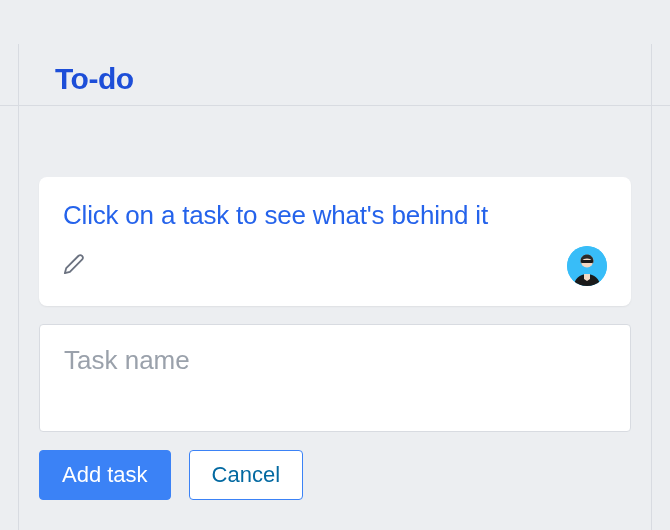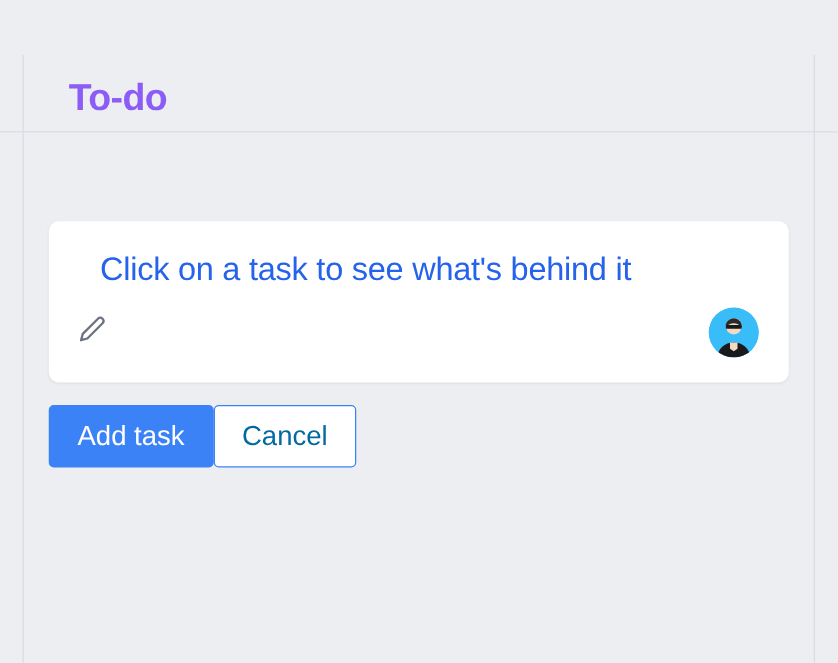--- a/index.html
+++ b/index.html
@@ -23,42 +23,41 @@
       position: absolute;
       top: 105px;
       left: 0;
       right: 0;
       height: 1px;
       background: #d8dbe1;
     }
     .column-title {
       font-size: 30px;
       font-weight: 700;
-      color: #8b5cf6;
+      color: #1d4ed8;
       padding: 18px 0 0 36px;
       letter-spacing: -0.5px;
     }
     .content {
       padding: 81px 20px 0 20px;
     }
     .card {
       background: #fff;
       border-radius: 8px;
       padding: 22px 24px 20px 24px;
       box-shadow: 0 1px 2px rgba(0,0,0,0.06);
       margin-bottom: 18px;
     }
     .card-title {
       color: #2563eb;
       font-size: 26px;
       font-weight: 400;
       line-height: 1.25;
       margin-bottom: 14px;
       letter-spacing: -0.2px;
-      margin-left: 17px;
     }
     .card-row {
       display: flex;
       align-items: center;
       justify-content: space-between;
     }
     .edit-icon {
       width: 22px;
       height: 22px;
       color: #6b7280;
@@ -89,20 +88,21 @@
       color: #1b1d21;
       width: 100%;
       font-family: inherit;
       background: transparent;
     }
     .new-task-input::placeholder {
       color: #9aa1ab;
     }
     .button-row {
       display: flex;
+      gap: 18px;
     }
     .btn {
       font-size: 22px;
       font-weight: 400;
       padding: 10px 22px;
       border-radius: 4px;
       cursor: pointer;
       font-family: inherit;
       line-height: 1.3;
     }
@@ -141,20 +141,23 @@
             <circle cx="20" cy="15" r="6.5" fill="#f3d9c4"></circle>
             <path d="M20 8.5c-3.6 0-6.5 2.9-6.5 6.5 0 1.2.3 2.3.9 3.2-.6-2.4.8-5.7 5.6-5.7s6.2 3.3 5.6 5.7c.6-.9.9-2 .9-3.2 0-3.6-2.9-6.5-6.5-6.5z" fill="#2a2a2a"></path>
             <rect x="14" y="14" width="12" height="3" rx="1" fill="#1a1a1a"></rect>
             <path d="M7 40c0-7 5.8-12 13-12s13 5 13 12H7z" fill="#1a1a1a"></path>
             <path d="M17 28h6v5l-3 2-3-2z" fill="#f3d9c4"></path>
           </svg>
         </span>
       </div>
     </div>
 
+    <div class="new-task-card">
+      <input type="text" class="new-task-input" placeholder="Task name" style="">
+    </div>
 
     <div class="button-row">
       <button class="btn btn-primary">Add task</button>
       <button class="btn btn-secondary">Cancel</button>
     </div>
 
   </div>
 </div>
 
 </body></html>

